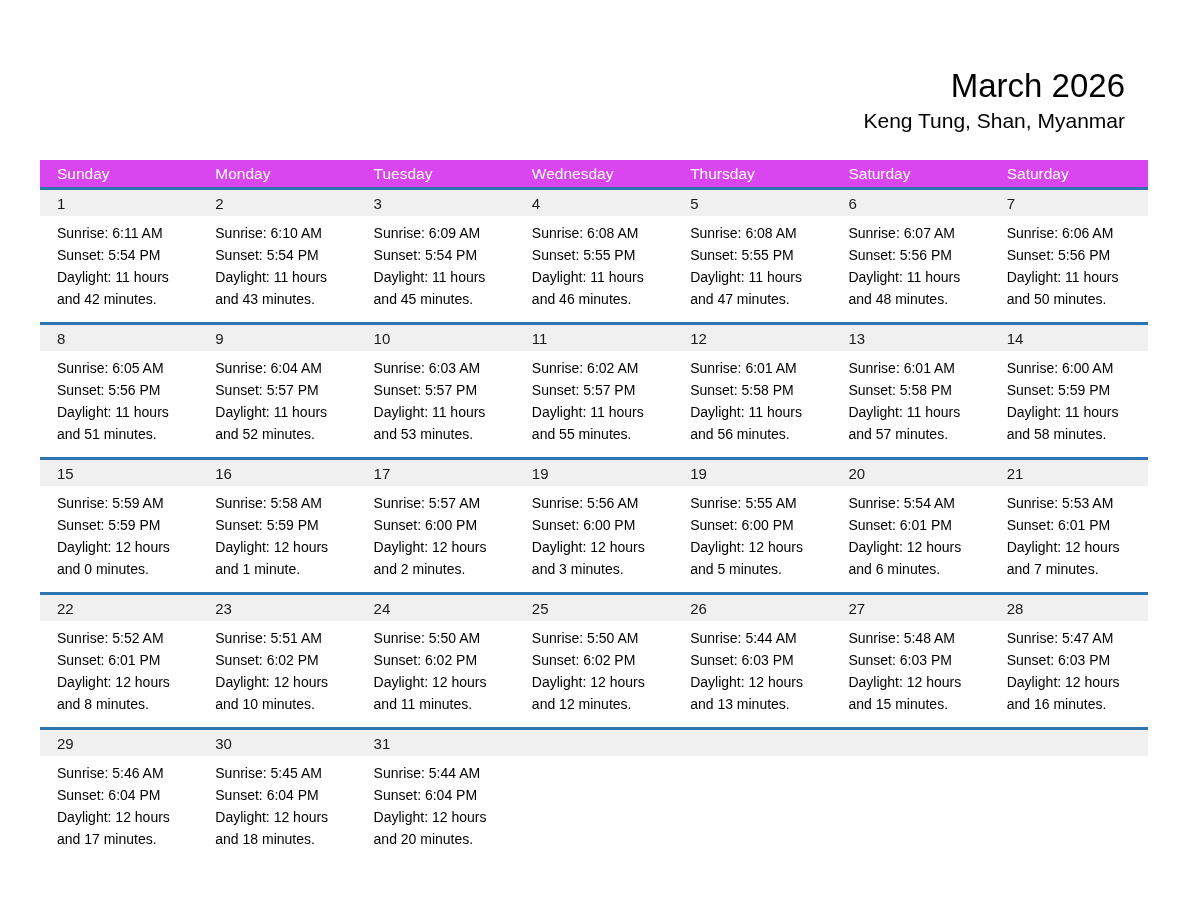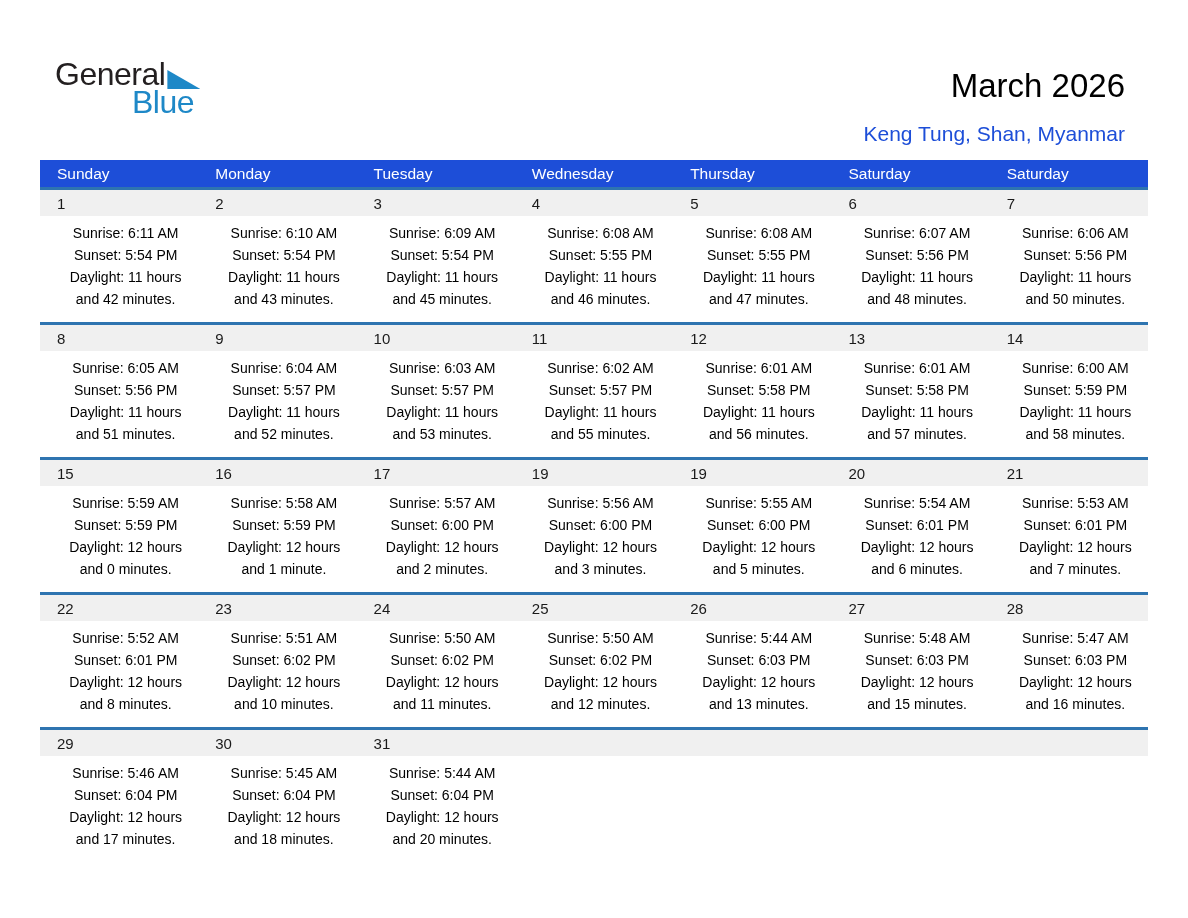--- a/index.html
+++ b/index.html
@@ -21,53 +21,46 @@
     width: 33px; height: 19px;
     margin-left: 2px; margin-bottom: 1px;
     background: #1e88c7;
     clip-path: polygon(0 0, 100% 100%, 0 100%);
   }
   .logo-blue { font-size: 32px; color: #1e88c7; line-height: 1; margin: -4px 0 0 77px; letter-spacing: -0.5px; }
 
   
   .title-block { position: absolute; right: 63px; top: 68px; text-align: right; }
   .cal-title { font-size: 33px; color: #000000; line-height: 1.1; }
-  .cal-subtitle { font-size: 21px; color: #1d4ed8; margin-top: 18px; }
+  .cal-subtitle { font-size: 21px; color: #000000; margin-top: 5px; }
 
   
   .calendar { position: absolute; left: 40px; top: 160px; width: 1108px; }
   .cal-header {
     display: grid; grid-template-columns: repeat(7, 1fr);
     height: 27px; align-items: center;
-    background: #1d4ed8;
+    background: #d946ef;
   }
   .cal-header .weekday { color: #ffffff; font-size: 15.5px; padding-left: 17px; }
 
   .week { border-top: 3px solid #2e74b0; }
   .num-row {
     display: grid; grid-template-columns: repeat(7, 1fr);
     height: 26px; background: #f0f0f0;
   }
   .num-cell { font-size: 15px; color: #1a1a1a; padding: 5px 0 0 17px; box-sizing: border-box; }
-  .detail-row { display: grid; grid-template-columns: repeat(7, 1fr); height: 106px; text-align: center; }
+  .detail-row { display: grid; grid-template-columns: repeat(7, 1fr); height: 106px; }
   .detail-cell { padding: 6px 4px 0 17px; box-sizing: border-box; overflow: hidden; }
   .detail-line { font-size: 14px; line-height: 22px; color: #000000; white-space: nowrap; }
 </style>
 </head>
 <body>
 
 <div class="page">
 
-  <div class="logo">
-    <div class="logo-row">
-      <span class="logo-general">General</span>
-      <span class="logo-triangle"></span>
-    </div>
-    <div class="logo-blue">Blue</div>
-  </div>
 
   <div class="title-block">
     <div class="cal-title">March 2026</div>
     <div class="cal-subtitle">Keng Tung, Shan, Myanmar</div>
   </div>
 
   <div class="calendar">
     <div class="cal-header">
       <div class="weekday">Sunday</div>
       <div class="weekday">Monday</div>

